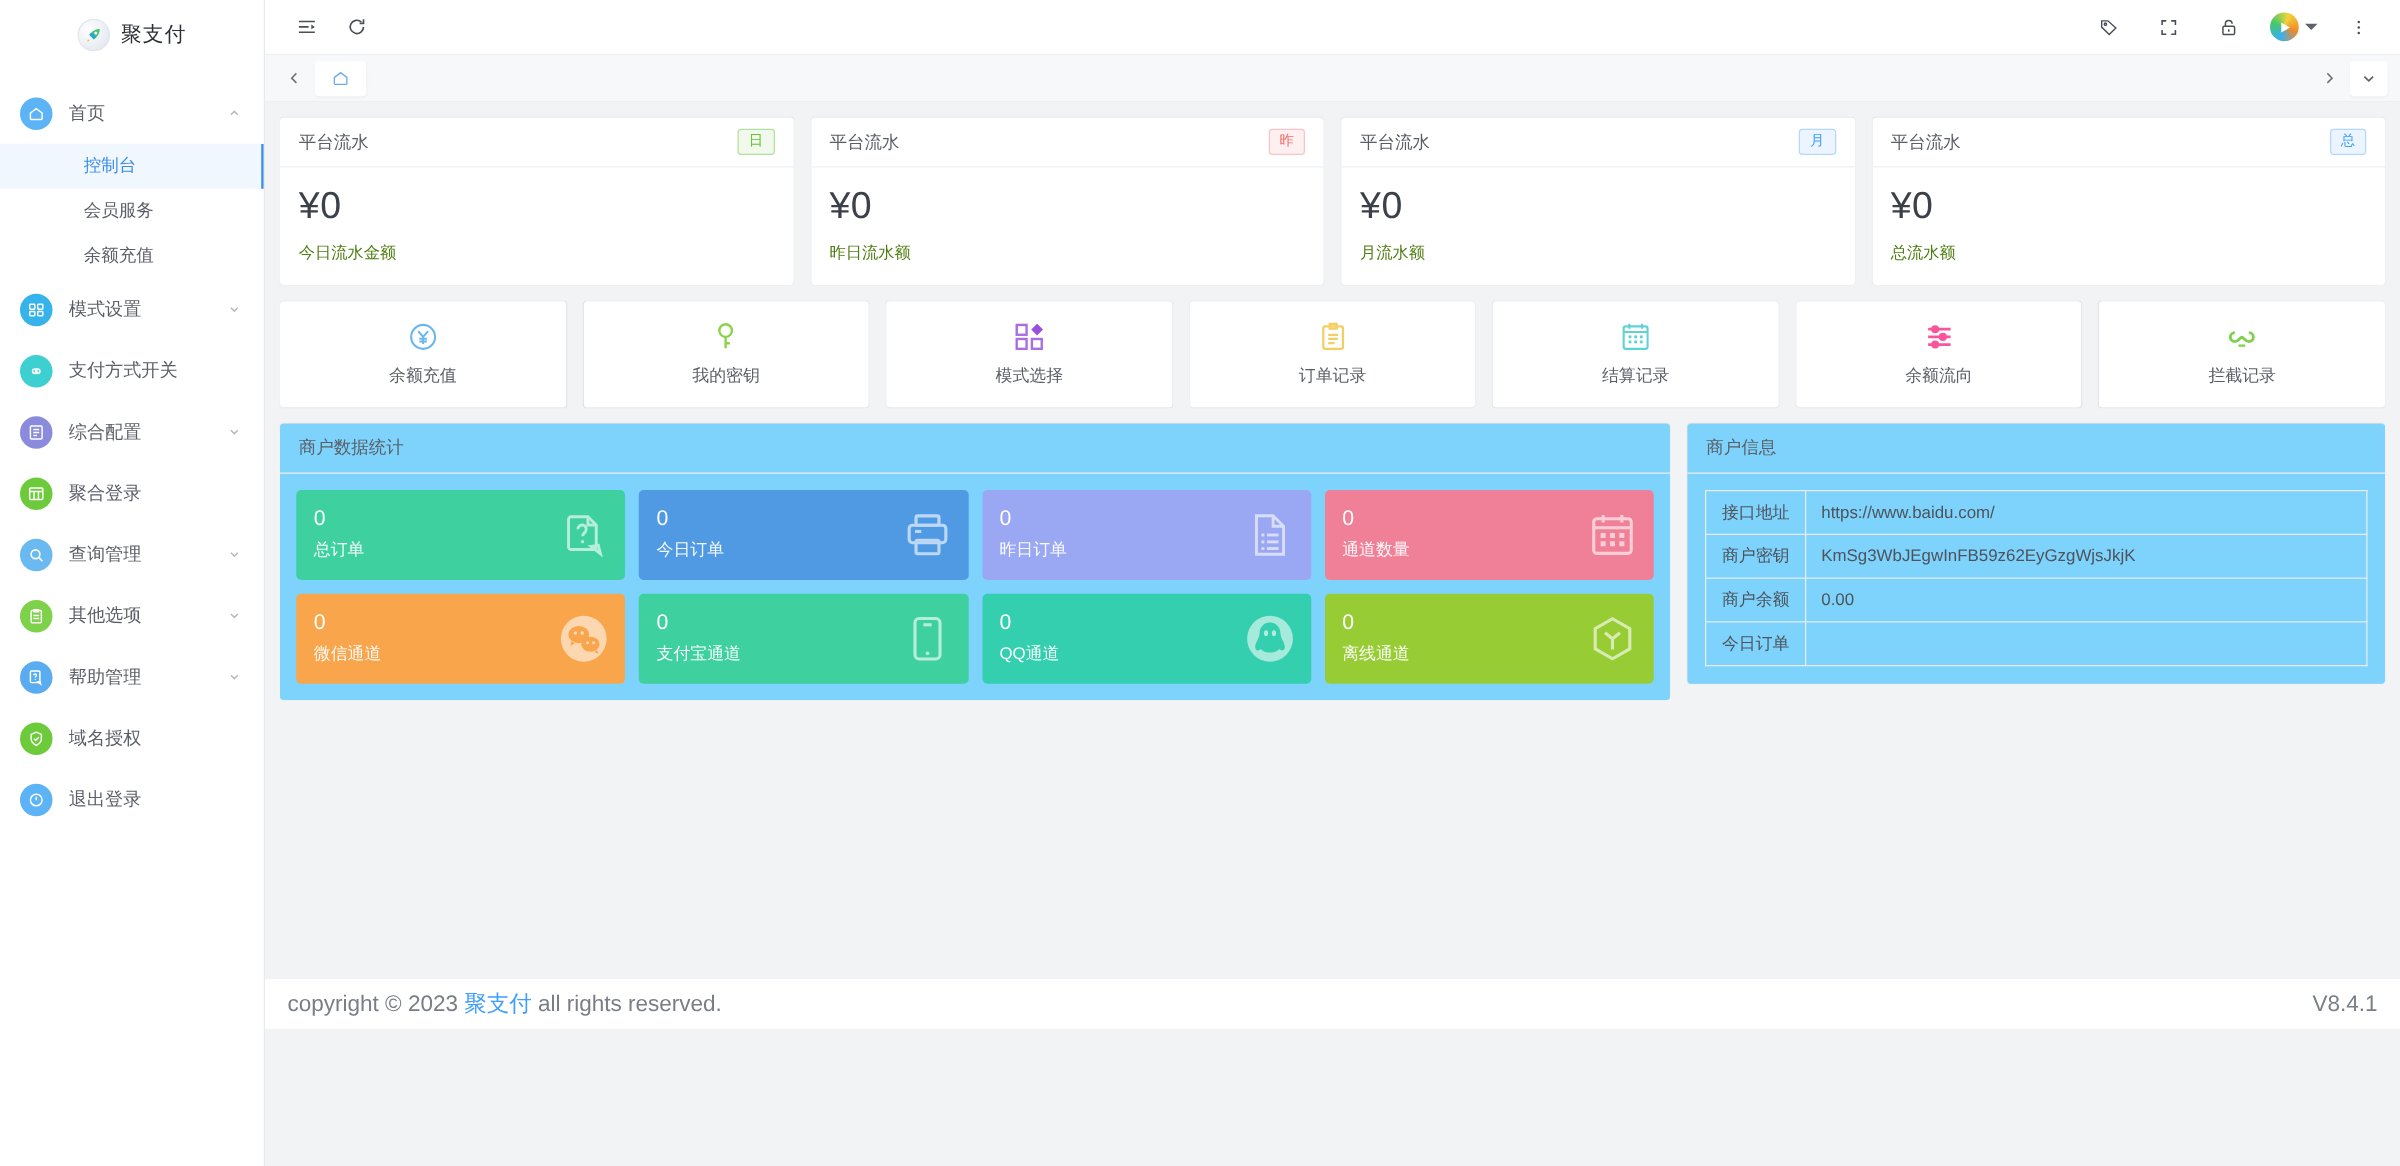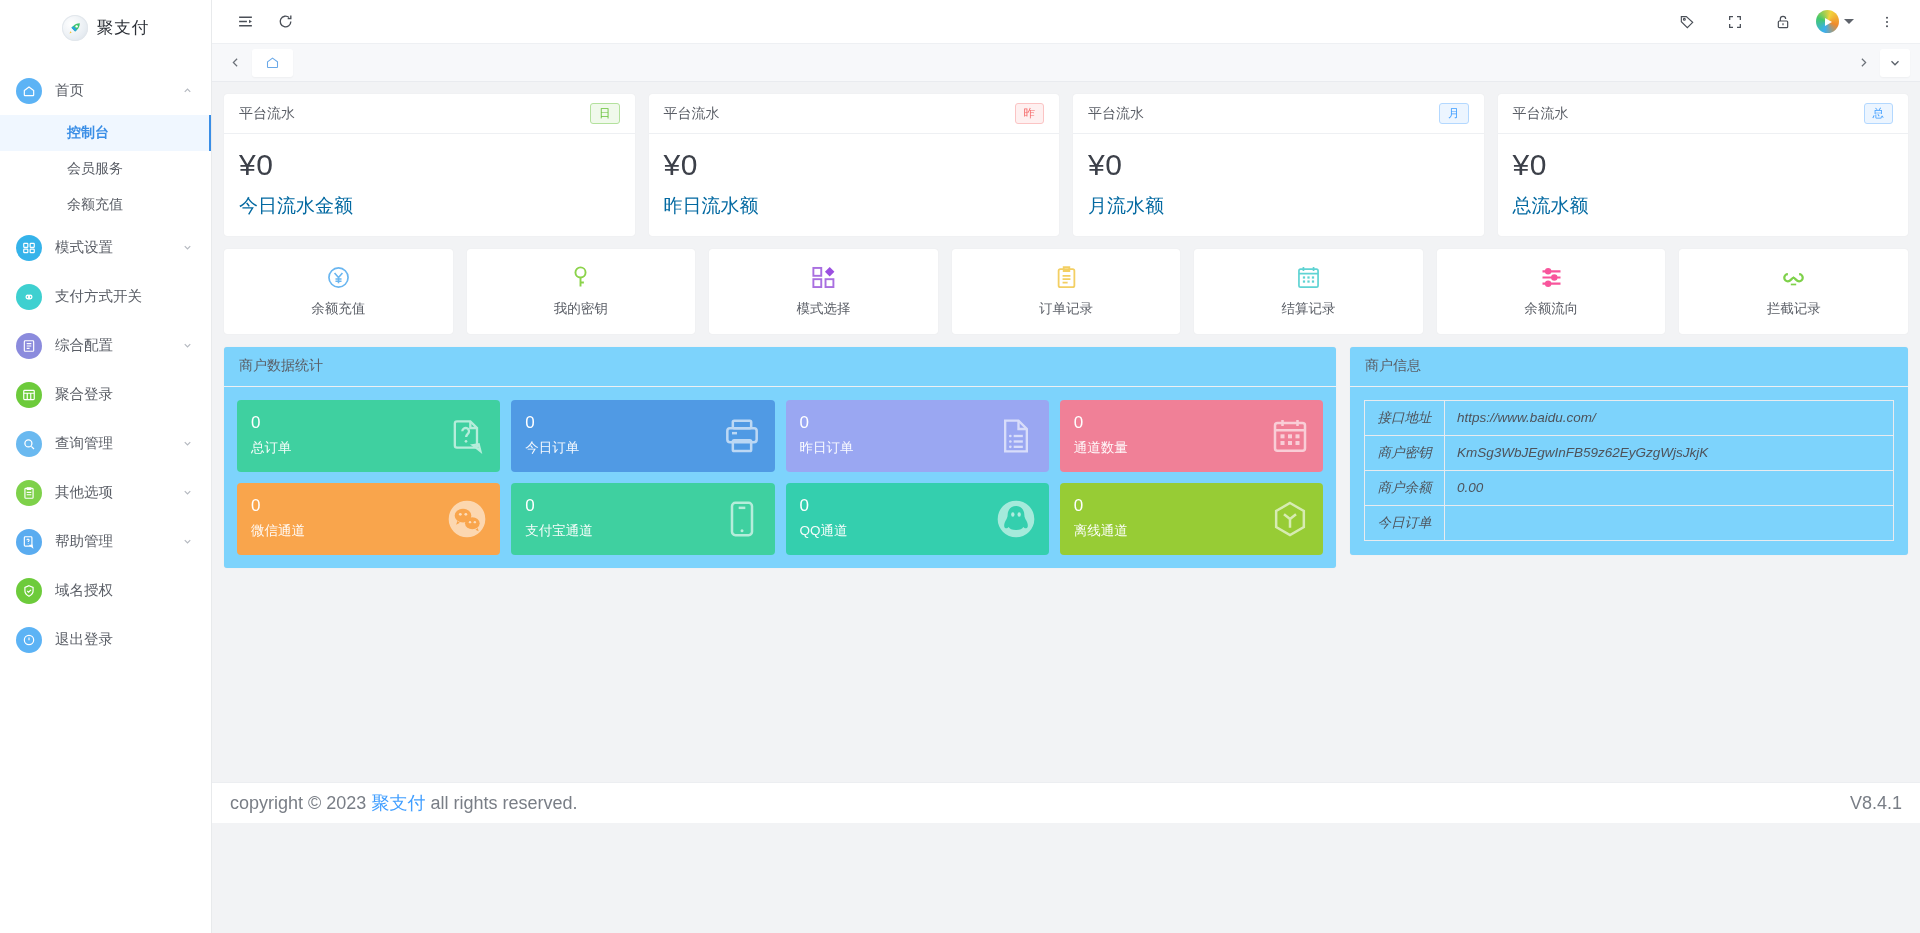--- a/index.html
+++ b/index.html
@@ -51,21 +51,20 @@
   .mi-arrow svg { width: 11px; height: 11px; display: block; }
 
   .submenu { }
   .submenu-item {
     height: 36px; display: flex; align-items: center;
     padding-left: 67px; font-size: 14px; color: #5a5e66; cursor: pointer;
   }
   .submenu-item.active {
     color: #3a8ee6; background: #f0f7ff;
     box-shadow: inset -2px 0 0 0 #3a8ee6;
-    font-weight: bold;
   }
 
   
   .main { flex: 1; display: flex; flex-direction: column; height: 823px; min-width: 0; }
 
   .topbar {
     height: 44px; background: #fff; display: flex; align-items: center;
     padding: 0 16px; border-bottom: 1px solid #eef0f3;
   }
   .tb-btn {
@@ -125,21 +124,21 @@
     height: 40px; display: flex; align-items: center; justify-content: space-between;
     padding: 0 15px; border-bottom: 1px solid #eef0f3;
   }
   .flow-title { font-size: 14px; color: #5a5e66; }
   .flow-tag {
     font-size: 11.5px; padding: 2px 8px; border-radius: 3px; line-height: 1.25;
     border: 1px solid; background: #fff;
   }
   .flow-body { padding: 14px 15px 17px 15px; }
   .flow-amount { font-size: 30px; color: #3c4049; font-weight: 400; line-height: 1.15; letter-spacing: .5px; }
-  .flow-label { font-size: 19px; color: #0369a1; margin-top: 10px; }
+  .flow-label { font-size: 13px; color: #4d7c0f; margin-top: 10px; }
 
   
   .shortcut-row { display: flex; gap: 14px; margin-top: 13px; }
   .shortcut {
     flex: 1; background: #fff; border-radius: 3px; height: 85px;
     display: flex; flex-direction: column; align-items: center; justify-content: center;
     gap: 9px; cursor: pointer; box-shadow: 0 0 1px rgba(0,0,0,.10);
   }
   .shortcut svg { width: 27px; height: 27px; display: block; }
   .shortcut-label { font-size: 13.5px; color: #5a5e66; }
@@ -163,21 +162,21 @@
   .stat-ico {
     position: absolute; right: 13px; top: 50%; transform: translateY(-50%);
     opacity: .62;
   }
   .stat-ico svg { width: 40px; height: 40px; display: block; }
 
   .info-body { padding: 13px 14px 14px 14px; }
   .info-table { width: 100%; border-collapse: collapse; table-layout: fixed; }
   .info-table td {
     border: 1px solid #e9ebef; height: 35px; font-size: 13.5px; color: #4e535b;
-    padding: 0 12px; vertical-align: middle; word-break: break-all; font-style: italic;
+    padding: 0 12px; vertical-align: middle; word-break: break-all;
   }
   .info-table td.k { width: 80px; text-align: center; color: #4e535b; }
 
   .footer {
     height: 41px; background: #fff; border-top: 1px solid #eceef1;
     display: flex; align-items: center; justify-content: space-between;
     padding: 0 18px; font-size: 18px; color: #797e86; flex: none;
   }
   .footer a { color: #409eff; text-decoration: none; }
 </style>

